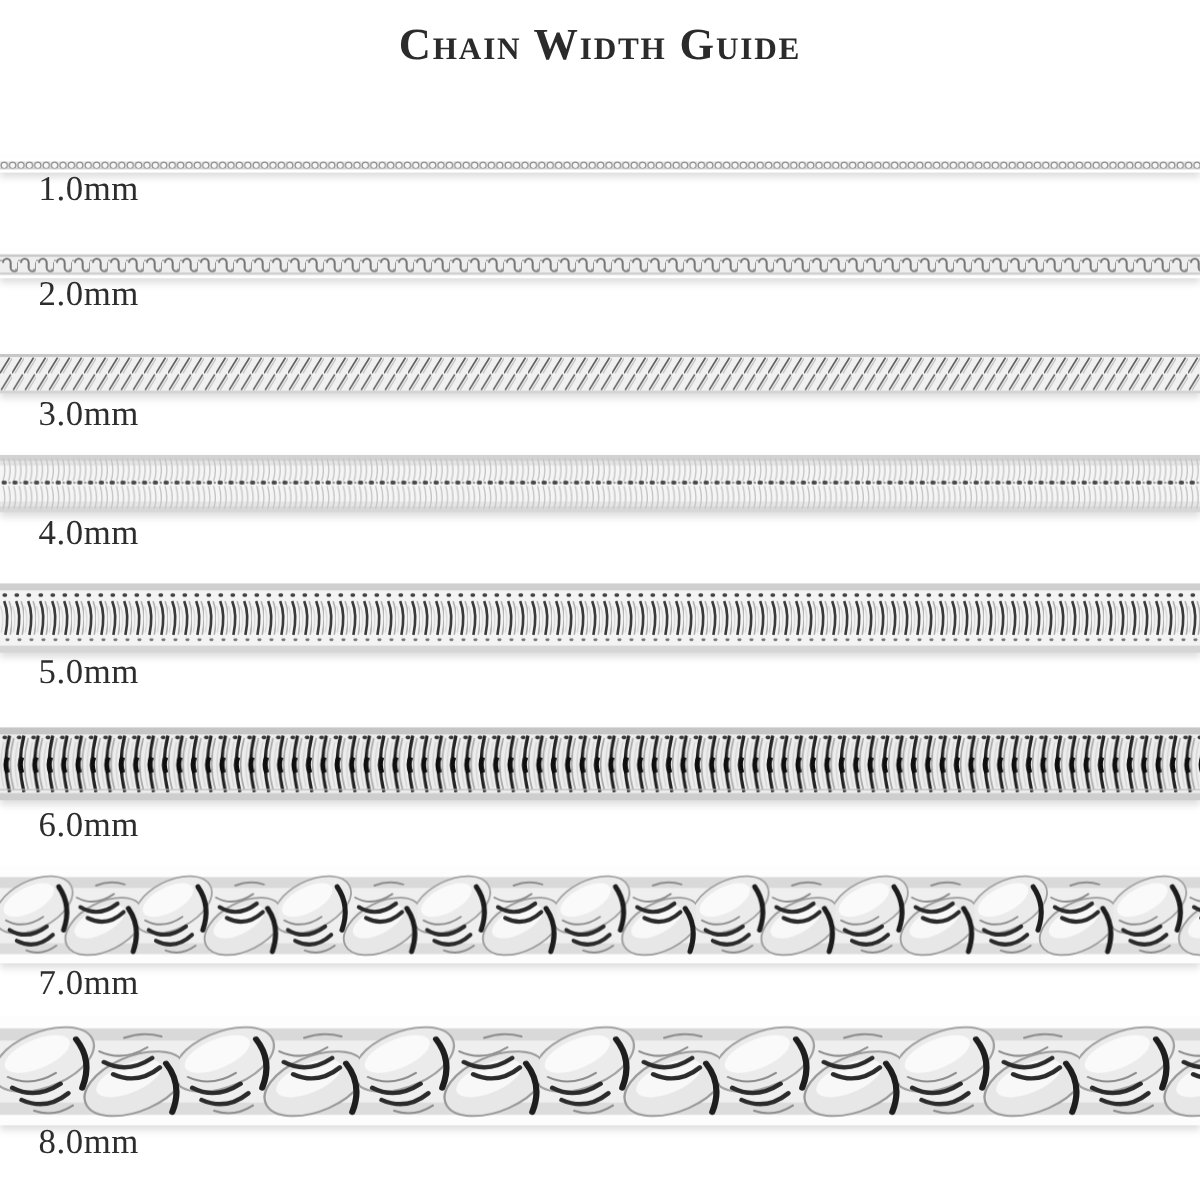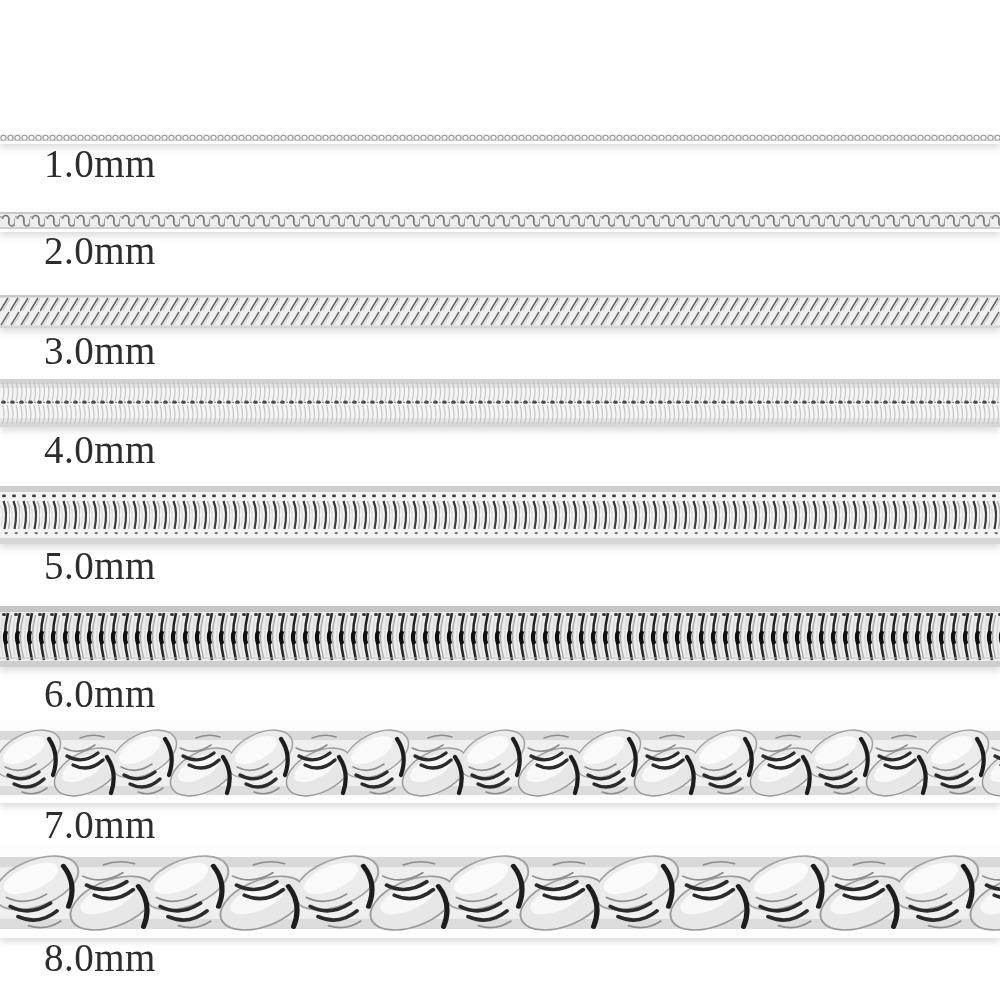--- a/index.html
+++ b/index.html
@@ -16,31 +16,32 @@
     font-variant:small-caps;
     font-size:37px;font-weight:600;
     letter-spacing:1.5px;
     color:#2b2b2b;
   }
   .chain{
     position:absolute;left:0;display:block;
     filter:drop-shadow(0 4px 3px rgba(70,70,70,0.18));
   }
   .size-label{
-    position:absolute;left:44px;
-    font-size:39px;line-height:1.15;
+    position:absolute;left:32px;
+    font-size:29px;line-height:1.15;
     letter-spacing:0.5px;
     color:#2d2d2d;
   }
 </style>
 </head>
 <body>
 
 <div class="canvas">
 
+  <div class="title">Chain Width Guide</div>
 
   <svg class="chain" style="top:131px" width="1000" height="13">
     <defs>
       <pattern id="p1" width="7" height="13" patternUnits="userSpaceOnUse">
         <rect width="7" height="13" fill="#ffffff"></rect>
         <rect y="3.5" width="7" height="6.5" fill="#e9e9e9"></rect>
         <circle cx="3.5" cy="6.8" r="2.6" fill="#f7f7f7" stroke="#898989" stroke-width="1"></circle>
         <path d="M0,9.6 h7" stroke="#c6c6c6" stroke-width="0.8"></path>
       </pattern>
     </defs>

